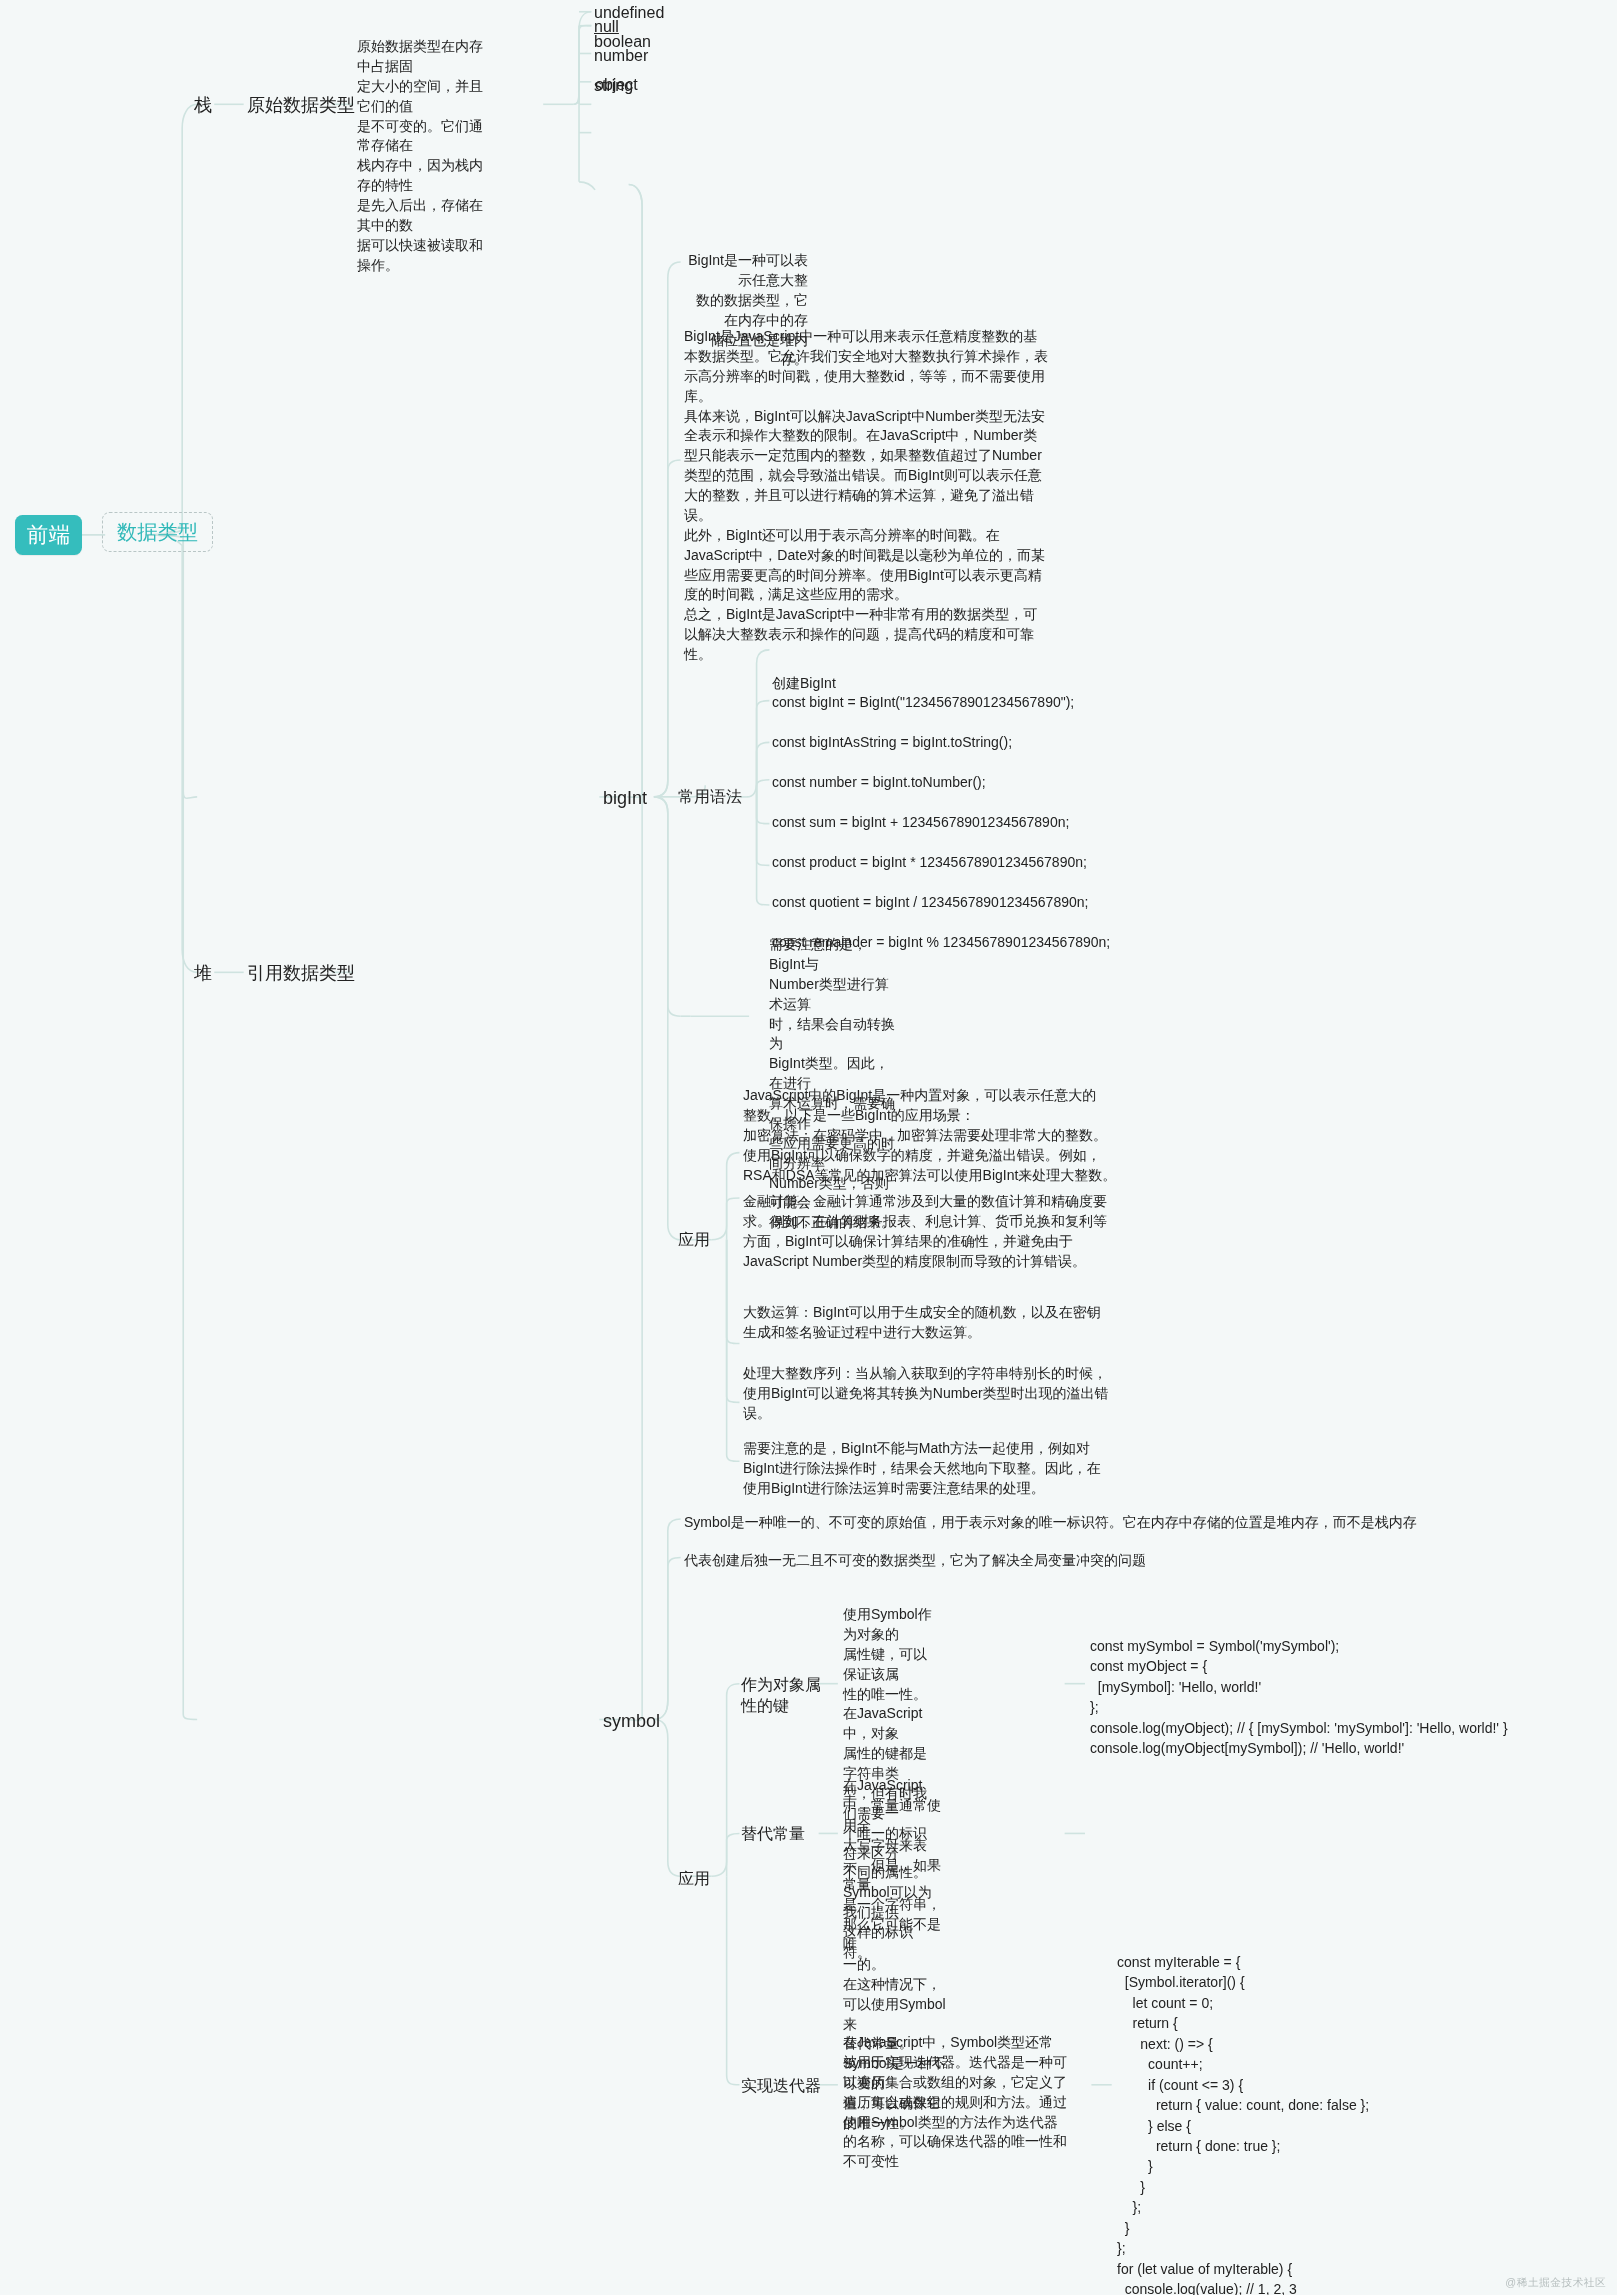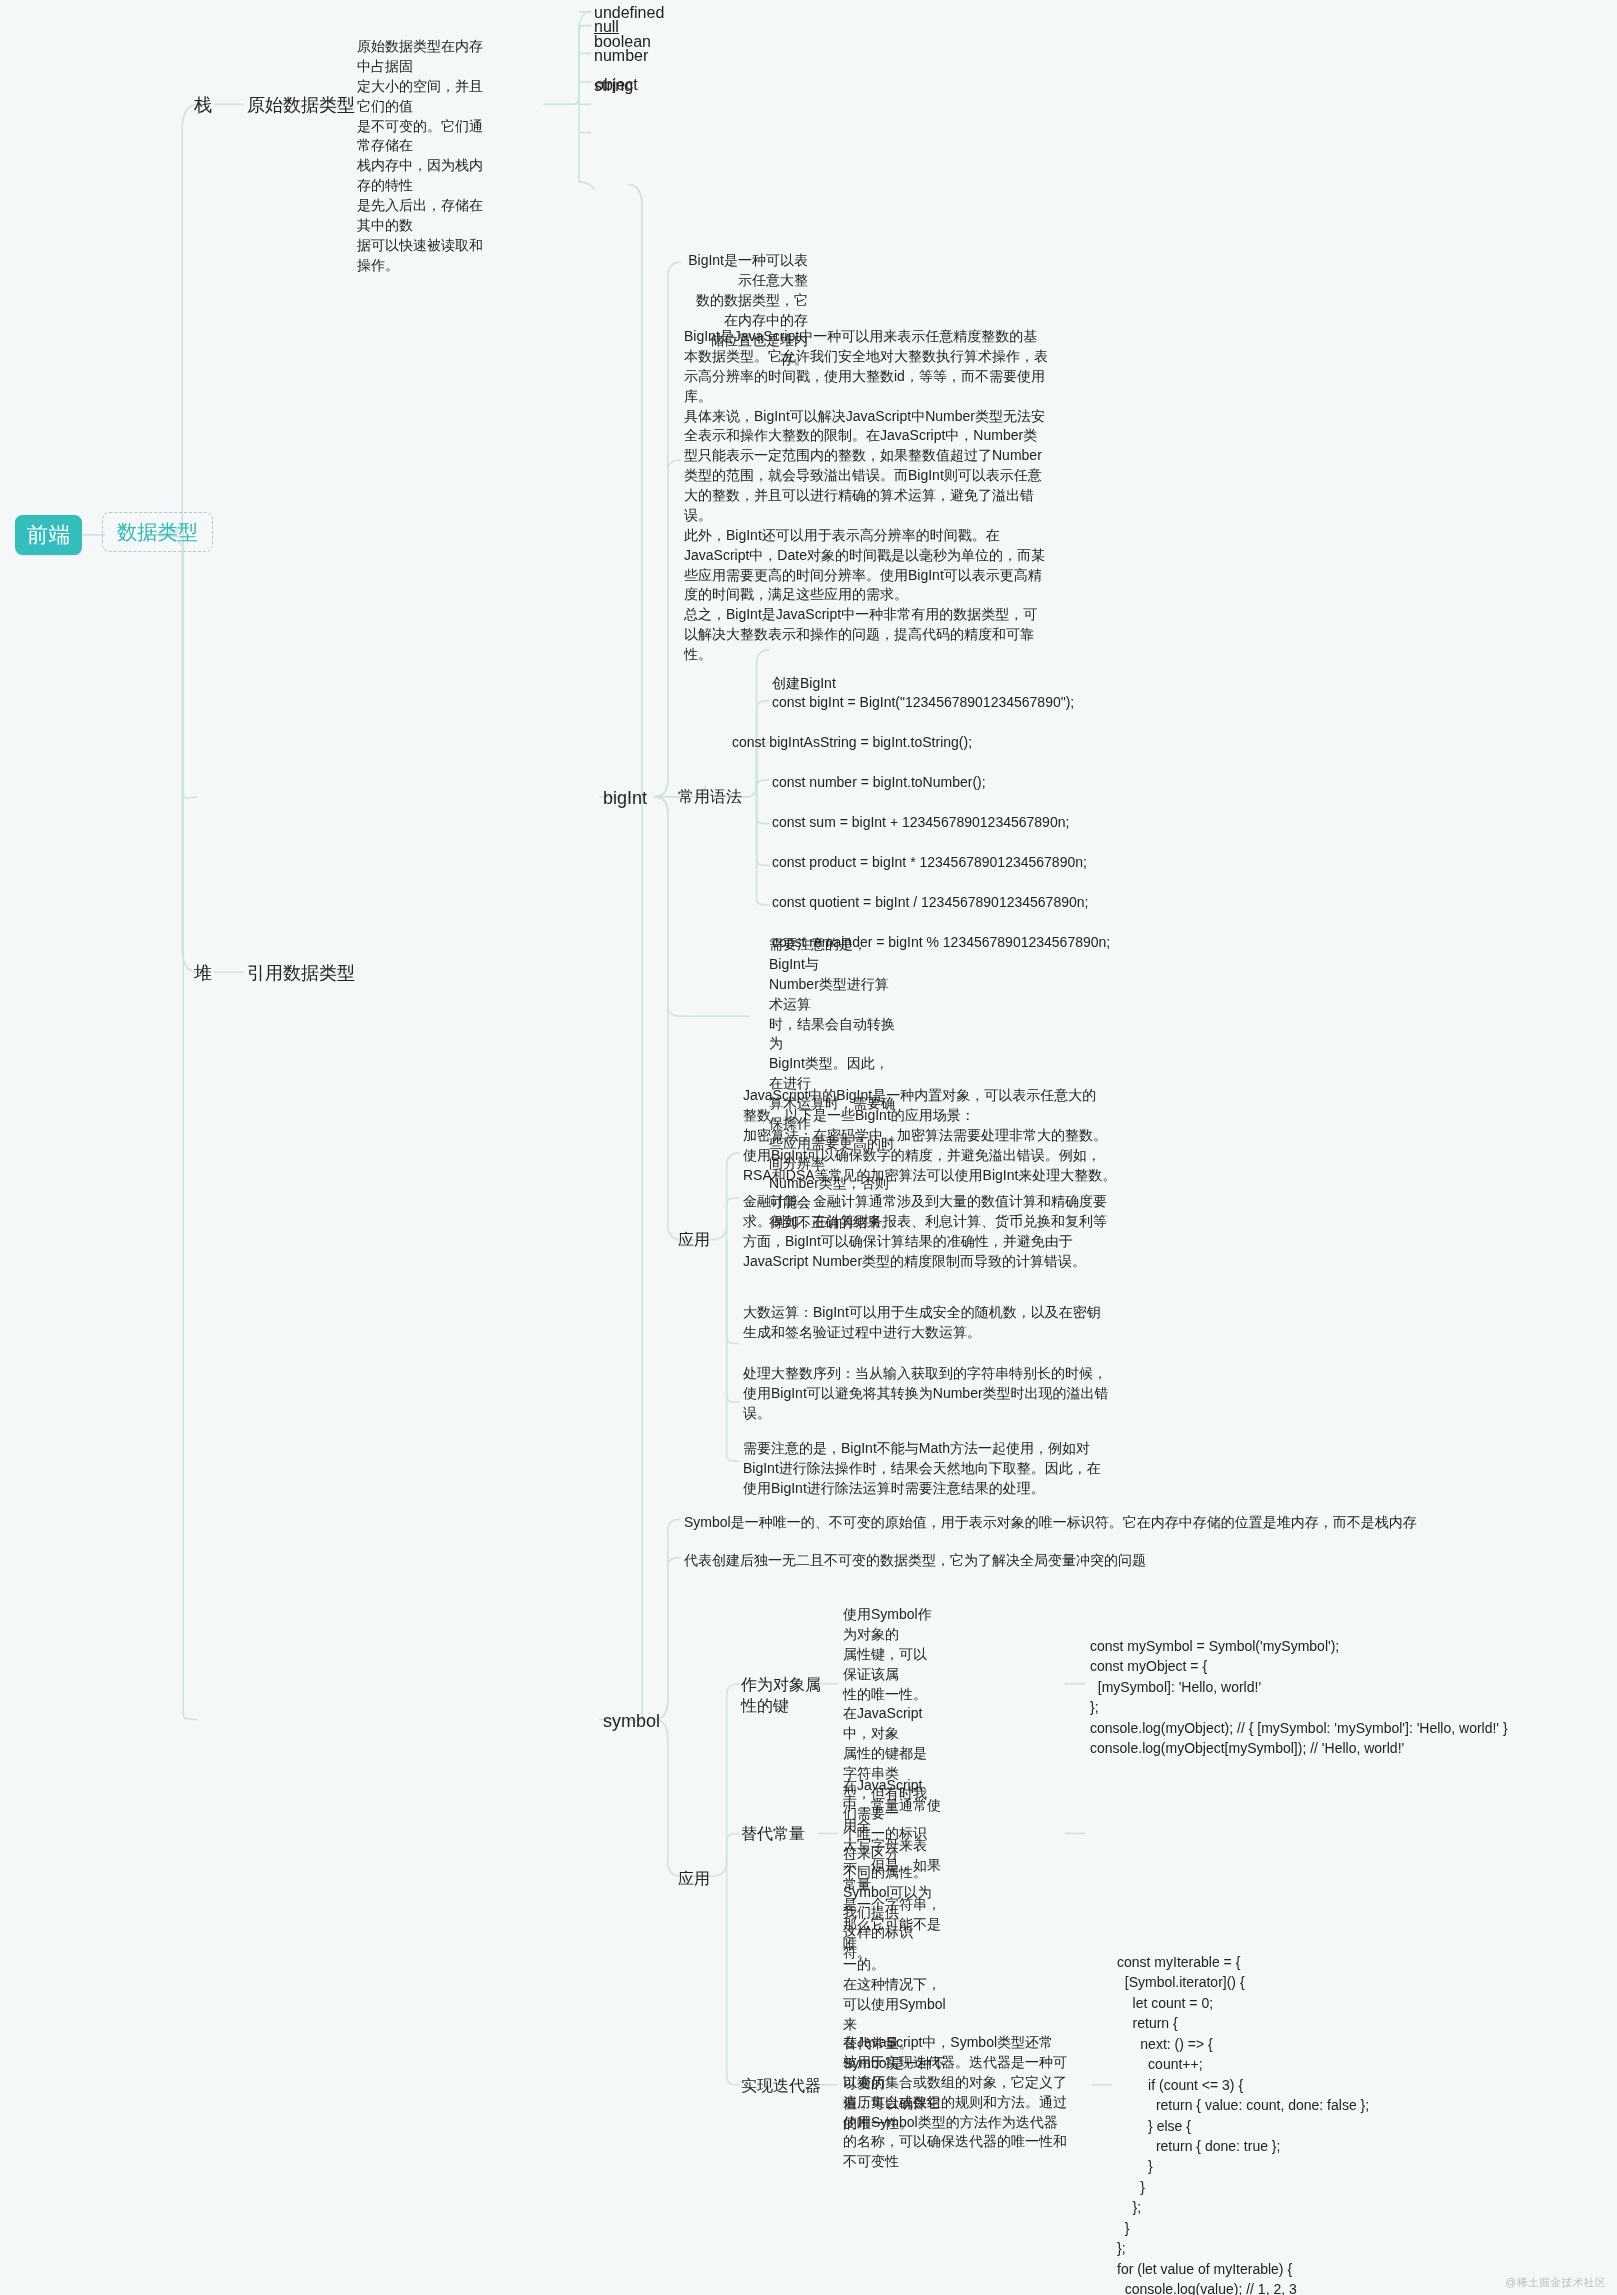--- a/index.html
+++ b/index.html
@@ -182,21 +182,21 @@
 些应用需要更高的时间分辨率。使用BigInt可以表示更高精
 度的时间戳，满足这些应用的需求。
 总之，BigInt是JavaScript中一种非常有用的数据类型，可
 以解决大整数表示和操作的问题，提高代码的精度和可靠
 性。</div>
 
   <div class="node topic-sm" style="left:678px;top:787px;">常用语法</div>
 
   <div class="node code" style="left:772px;top:642px;">创建BigInt</div>
   <div class="node code" style="left:772px;top:661px;">const bigInt = BigInt("12345678901234567890");</div>
-  <div class="node code" style="left:732px;top:701px;text-align:right;">const bigIntAsString = bigInt.toString();</div>
+  <div class="node code" style="left:772px;top:701px;text-align:right;">const bigIntAsString = bigInt.toString();</div>
   <div class="node code" style="left:772px;top:741px;">const number = bigInt.toNumber();</div>
   <div class="node code" style="left:772px;top:781px;">const sum = bigInt + 12345678901234567890n;</div>
   <div class="node code" style="left:772px;top:821px;">const product = bigInt * 12345678901234567890n;</div>
   <div class="node code" style="left:772px;top:861px;">const quotient = bigInt / 12345678901234567890n;</div>
   <div class="node code" style="left:772px;top:901px;">const remainder = bigInt % 12345678901234567890n;</div>
 
   <div class="node para para-w8" style="left:769px;top:935px;">需要注意的是，BigInt与
 Number类型进行算术运算
 时，结果会自动转换为
 BigInt类型。因此，在进行

